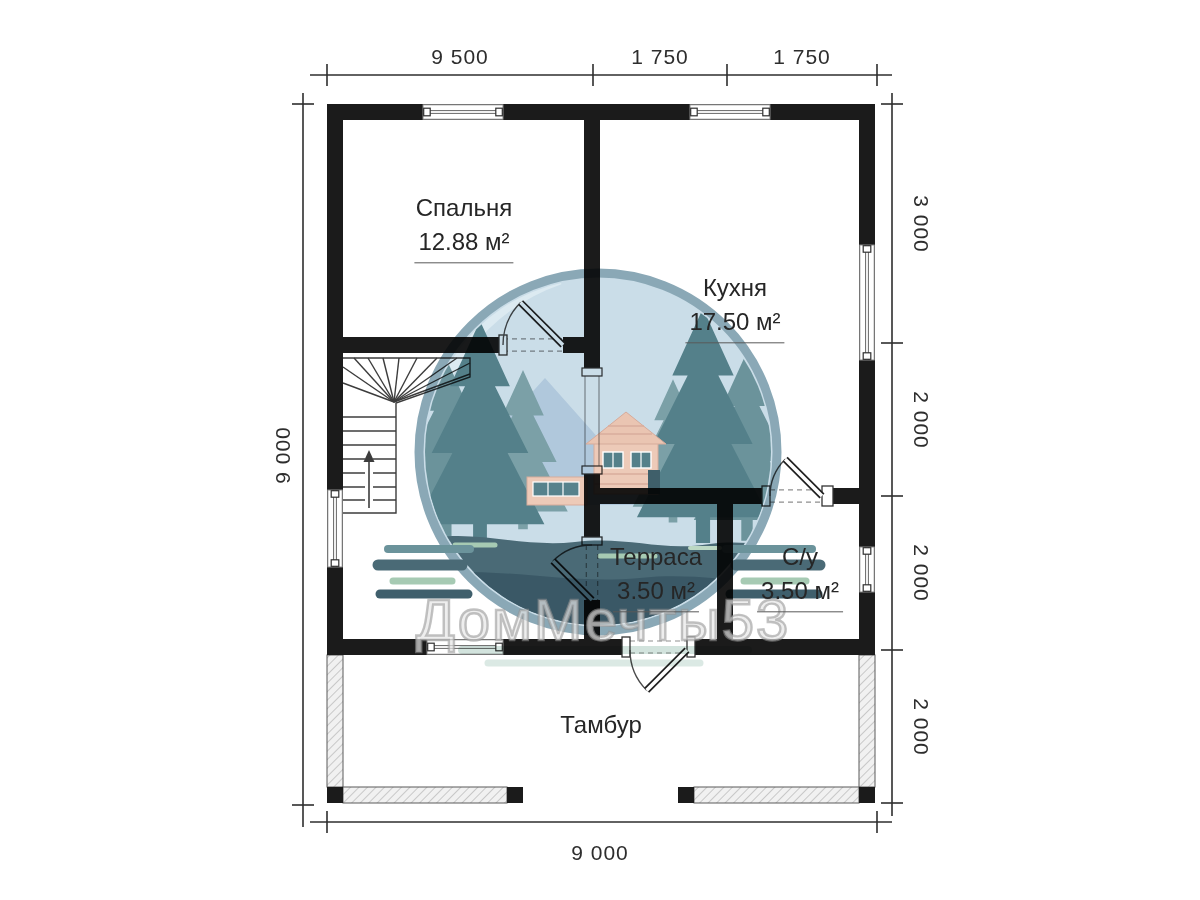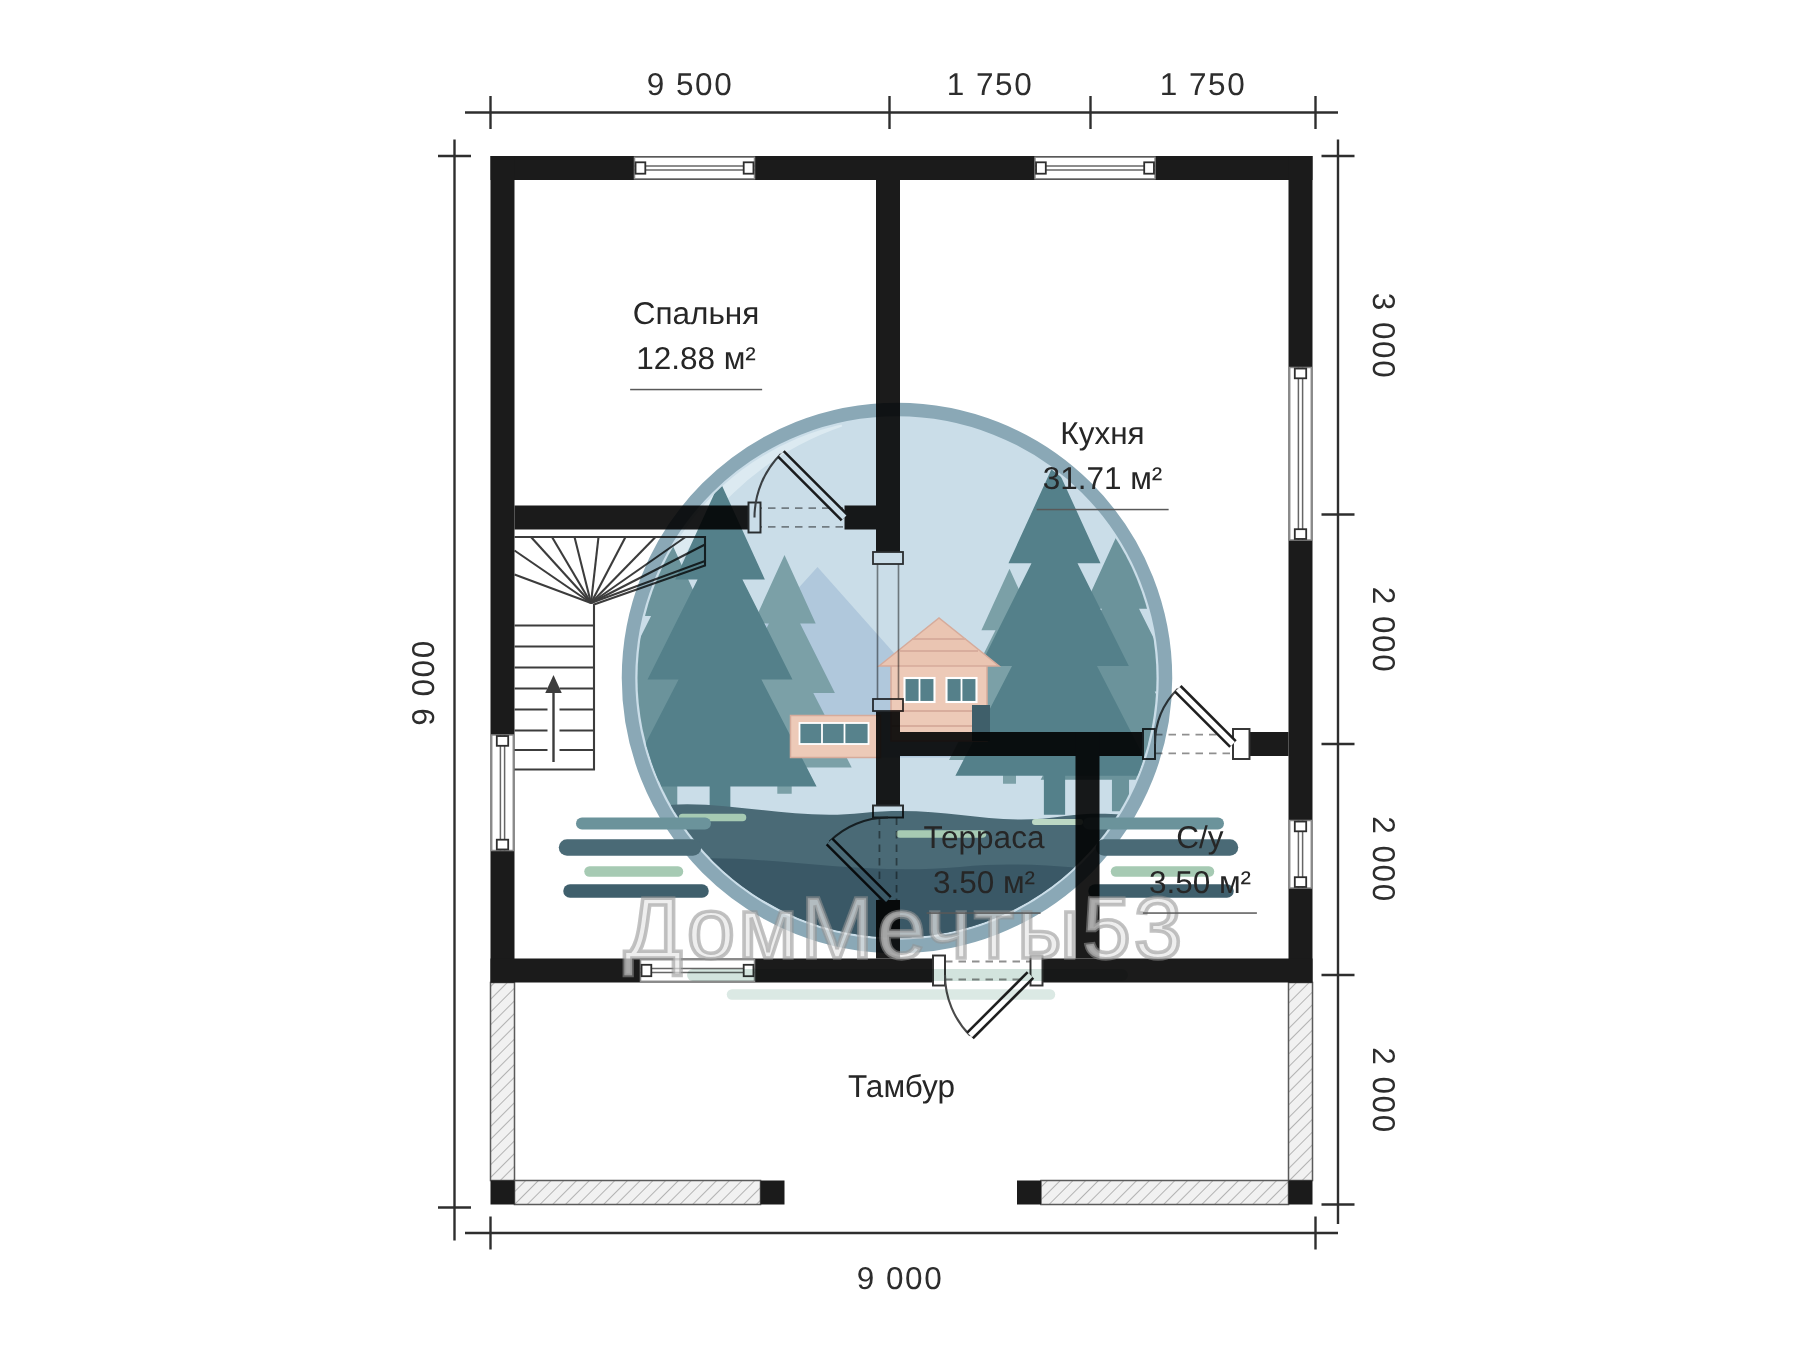--- a/index.html
+++ b/index.html
@@ -17,21 +17,21 @@
     text-shadow:0 0 1px rgba(170,170,170,.4);
   }
   .lbl{
     position:absolute;transform:translate(-50%,-50%);
     font-size:21px;color:#2d2d2d;letter-spacing:1px;white-space:nowrap;
   }
   .lbl.rot90{transform:translate(-50%,-50%) rotate(90deg);}
   .lbl.rot270{transform:translate(-50%,-50%) rotate(-90deg);}
   .room-label{
     position:absolute;transform:translate(-50%,-50%);text-align:center;
-    font-size:21px;color:#262626;line-height:1.3;white-space:nowrap;
+    font-size:24px;color:#262626;line-height:1.3;white-space:nowrap;
   }
   .room-area{margin-top:3px;}
   .room-area span{
     display:inline-block;border-bottom:1.5px solid #595959;padding:0 4px 5px 4px;
   }
 </style>
 </head>
 <body>
 
 <div class="stage">
@@ -301,21 +301,21 @@
   <div class="lbl rot90" style="left:921px;top:420px">2 000</div>
   <div class="lbl rot90" style="left:921px;top:573px">2 000</div>
   <div class="lbl rot90" style="left:921px;top:727px">2 000</div>
 
   <div class="room-label" style="left:464px;top:228px">
     <div>Спальня</div>
     <div class="room-area"><span>12.88 м²</span></div>
   </div>
   <div class="room-label" style="left:735px;top:308px">
     <div>Кухня</div>
-    <div class="room-area"><span>31.71 м²</span></div>
+    <div class="room-area"><span>17.50 м²</span></div>
   </div>
   <div class="room-label" style="left:656px;top:577px">
     <div>Терраса</div>
     <div class="room-area"><span>3.50 м²</span></div>
   </div>
   <div class="room-label" style="left:800px;top:577px">
     <div>С/у</div>
     <div class="room-area"><span>3.50 м²</span></div>
   </div>
   <div class="room-label" style="left:601px;top:725px">

